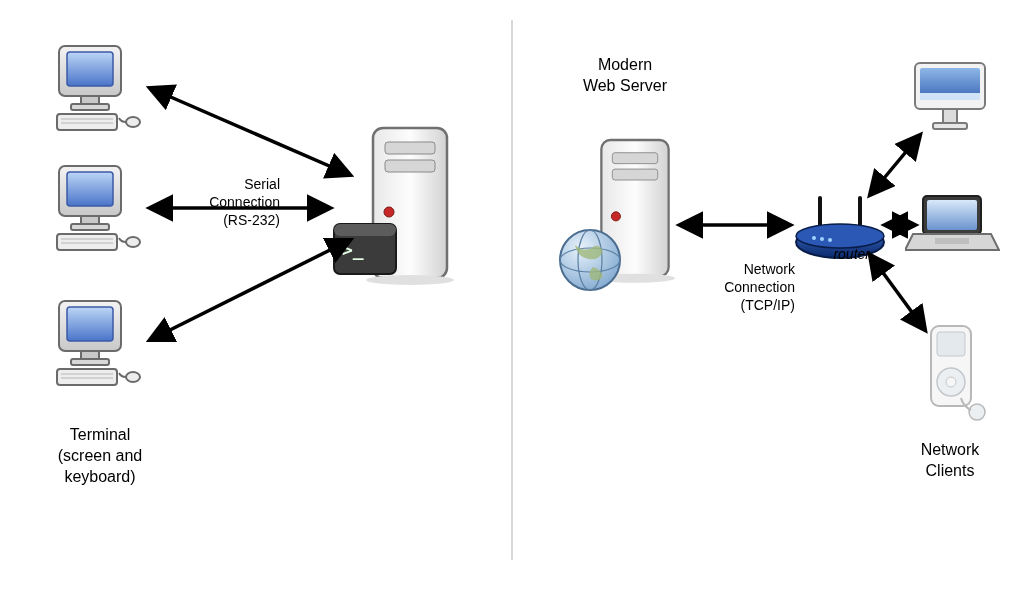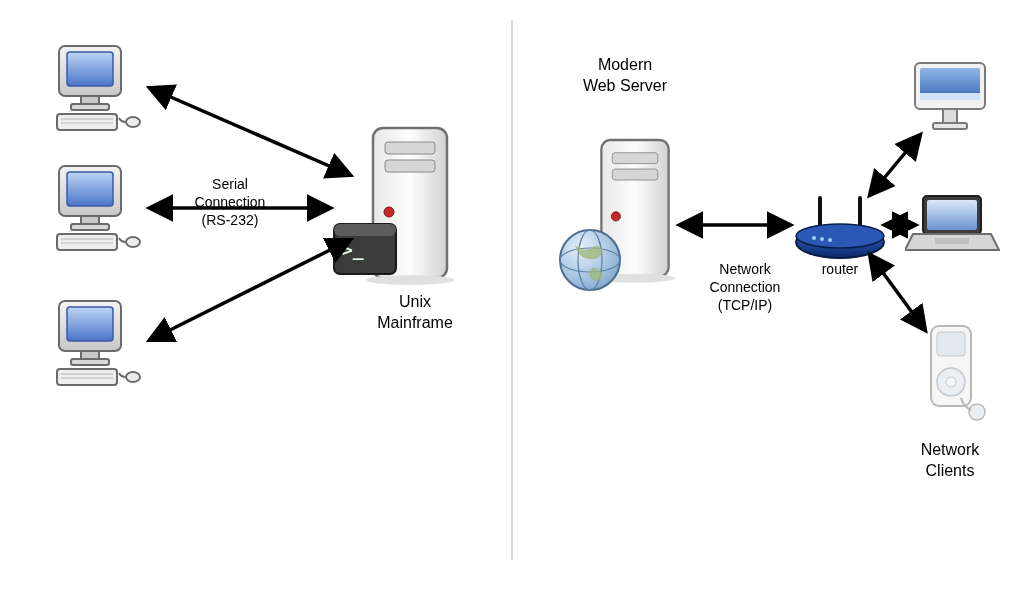--- a/index.html
+++ b/index.html
@@ -22,21 +22,21 @@
     text-align: center;
     font-size: 16px;
     font-weight: 300;
     line-height: 1.3;
     white-space: pre;
   }
   .small-label {
     position: absolute;
     font-size: 14px;
     font-weight: 400;
-    text-align: center;
+    text-align: right;
     line-height: 1.3;
     white-space: pre;
   }
   .node { position: absolute; }
   svg.arrows {
     position: absolute;
     left: 0; top: 0;
     width: 1024px; height: 600px;
     pointer-events: none;
   }
@@ -118,25 +118,26 @@
   </div>
 
   <div class="node" style="left:330px; top:220px;">
     <svg width="70" height="60" viewBox="0 0 70 60">
       <rect x="4" y="4" width="62" height="50" rx="6" fill="#3b3b3b" stroke="#1a1a1a" stroke-width="2"></rect>
       <rect x="4" y="4" width="62" height="12" rx="6" fill="#5c5c5c"></rect>
       <text x="12" y="36" fill="#e6ffe6" font-family="monospace" font-size="18" font-weight="bold">&gt;_</text>
     </svg>
   </div>
 
-  <div class="label" style="left:355px; top:292px; width:120px;">Unix
-Mainframe</div>
   <div class="small-label" style="left:180px; top:175px; width:100px;">Serial
 Connection
 (RS-232)</div>
+  <div class="label" style="left:25px; top:425px; width:150px;">Terminal
+(screen and
+keyboard)</div>
 
   <div class="node" style="left:585px; top:130px;">
     <svg width="100" height="160" viewBox="0 0 110 170">
       <rect x="18" y="8" width="74" height="150" rx="10" fill="url(#srvBody)" stroke="#707070" stroke-width="2.5"></rect>
       <rect x="30" y="22" width="50" height="12" rx="3" fill="#d6d6d6" stroke="#8a8a8a"></rect>
       <rect x="30" y="40" width="50" height="12" rx="3" fill="#d6d6d6" stroke="#8a8a8a"></rect>
       <circle cx="34" cy="92" r="5" fill="#c62828" stroke="#7a1616"></circle>
       <ellipse cx="55" cy="160" rx="44" ry="5" fill="#e0e0e0"></ellipse>
     </svg>
   </div>
@@ -216,21 +217,21 @@
       <circle cx="62" cy="92" r="8" fill="#eceff2" stroke="#b8b8b8" stroke-width="1.5"></circle>
       <path d="M56 90 Q48 86 46 78" fill="none" stroke="#b8b8b8" stroke-width="2"></path>
     </svg>
   </div>
 
   <div class="label" style="left:545px; top:55px; width:160px;">Modern
 Web Server</div>
   <div class="small-label" style="left:695px; top:260px; width:100px;">Network
 Connection
 (TCP/IP)</div>
-  <div class="small-label" style="left:810px; top:260px; width:60px;">router</div>
+  <div class="small-label" style="left:810px; top:245px; width:60px;font-style:italic;">router</div>
   <div class="label" style="left:890px; top:440px; width:120px;">Network
 Clients</div>
 
   <svg class="arrows">
     <defs>
       <marker id="ah" viewBox="0 0 12 12" refX="10" refY="6" markerWidth="8" markerHeight="8" orient="auto-start-reverse">
         <path d="M0 0 L12 6 L0 12 z" fill="#000"></path>
       </marker>
     </defs>
 

